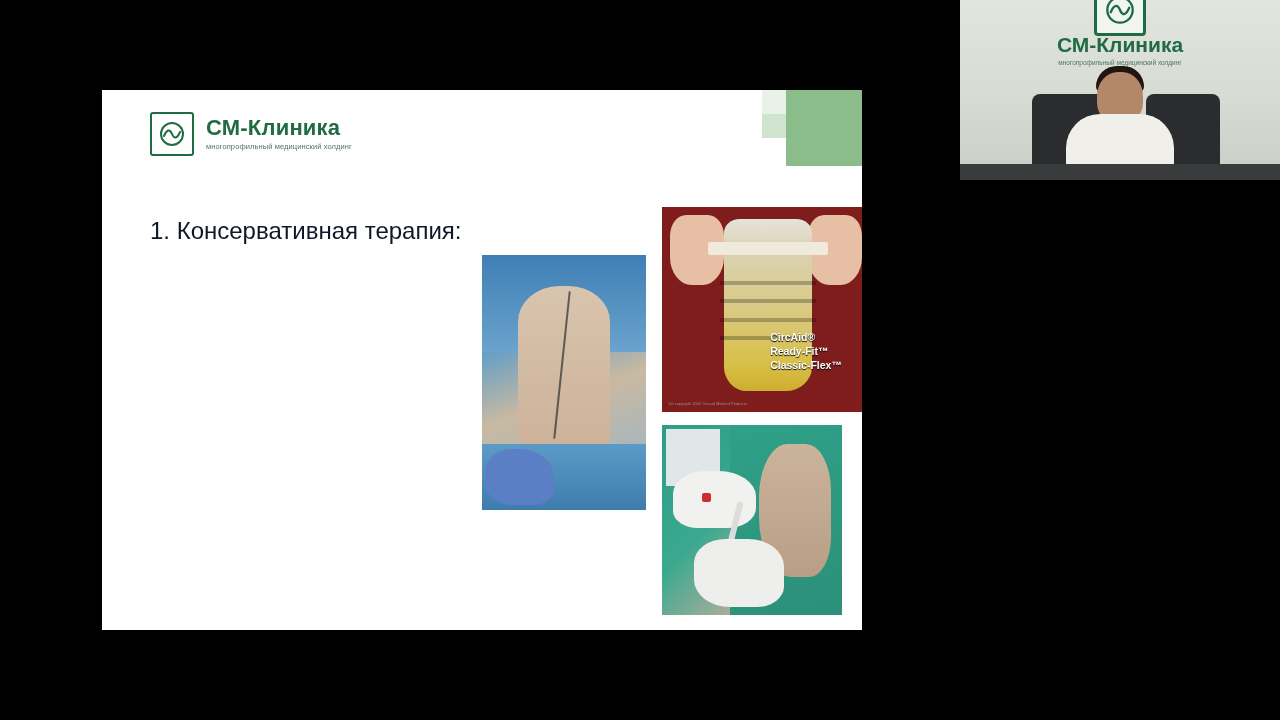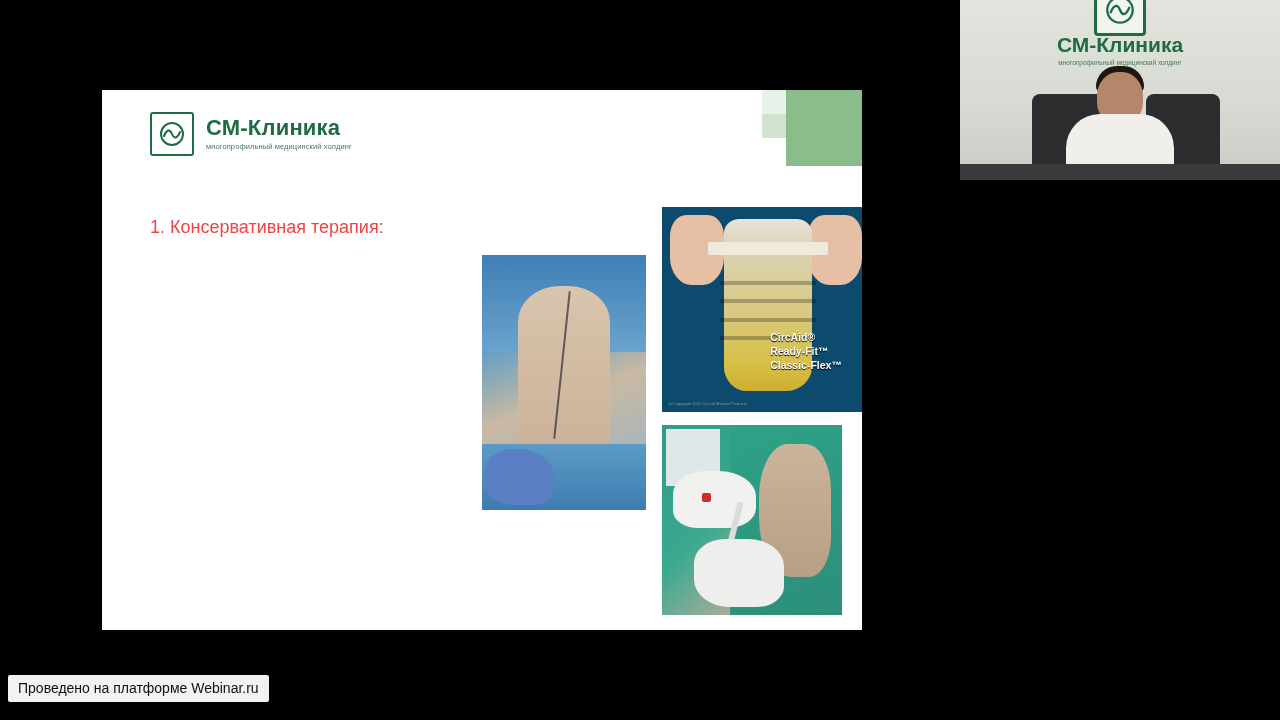--- a/index.html
+++ b/index.html
@@ -144,22 +144,22 @@
     text-align: center;
     font-size: 25px;
     font-weight: bold;
     color: #1f7a4d;
   }
 
   .bullet-1 {
     position: absolute;
     left: 48px;
     top: 127px;
-    font-size: 18px;
-    color: #ef4444;
+    font-size: 24px;
+    color: #0f172a;
   }
 
   
   .img {
     position: absolute;
     overflow: hidden;
   }
   .img-surgery {
     left: 380px;
     top: 165px;
@@ -189,21 +189,21 @@
     position: absolute; left: 48%; top: 14%; width: 2px; height: 58%;
     background: rgba(20,20,30,.6);
     transform: rotate(6deg);
   }
 
   .img-circaid {
     left: 560px;
     top: 117px;
     width: 208px;
     height: 205px;
-    background: #0c4a6e;
+    background: #7f1d1d;
   }
   .img-circaid .boot {
     position: absolute;
     left: 30%;
     top: 6%;
     width: 42%;
     height: 84%;
     background: linear-gradient(180deg,#e6e3da 0%, #dbd2b4 18%, #d9c97f 55%, #d8bf45 85%, #cdae2f 100%);
     border-radius: 18% 18% 30% 26% / 8% 8% 14% 14%;
   }
@@ -478,17 +478,14 @@
       <div class="wall-logo-sub">многопрофильный медицинский холдинг</div>
     </div>
     <div class="chair-l"></div>
     <div class="chair-r"></div>
     <div class="person-hair"></div>
     <div class="person-head"></div>
     <div class="person-body"></div>
     <div class="table"></div>
   </div>
 
-  <div class="bottom-bar">
-    <div class="platform-badge">Проведено на платформе Webinar.ru</div>
-  </div>
 
 </div>
 
 </body></html>

